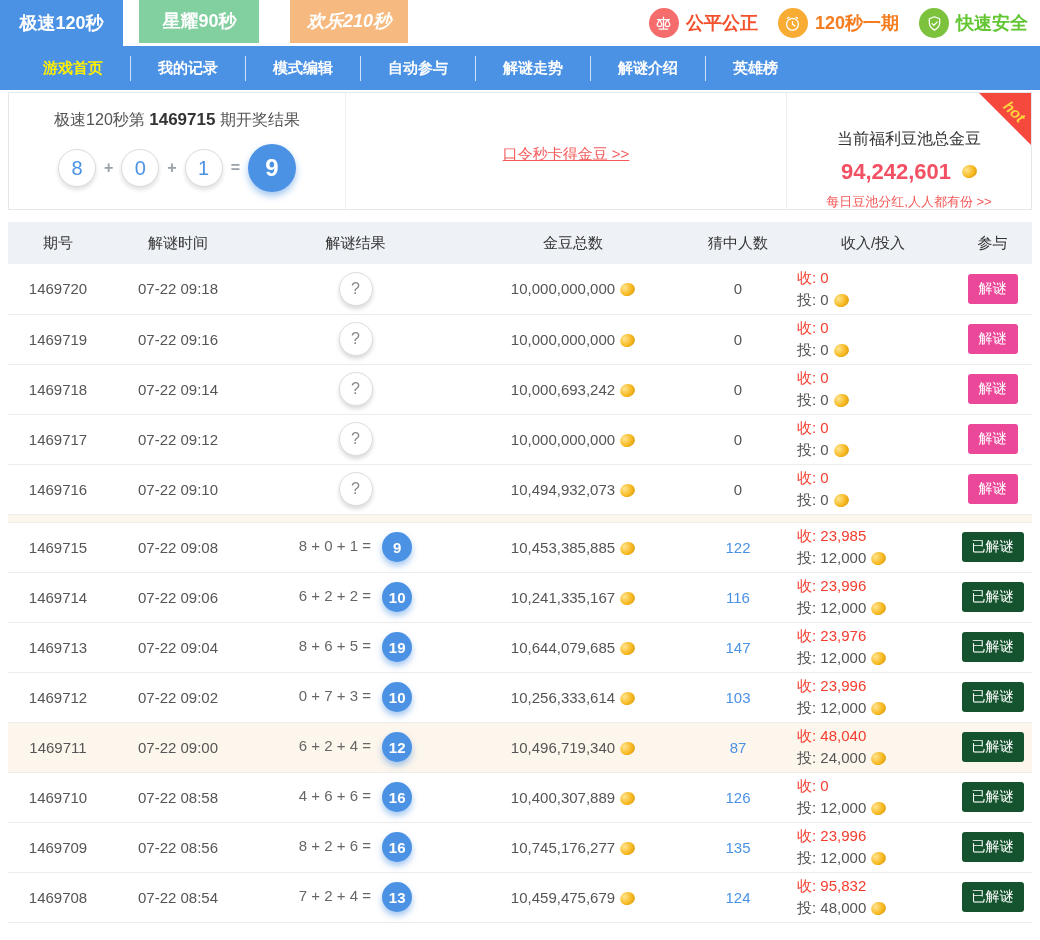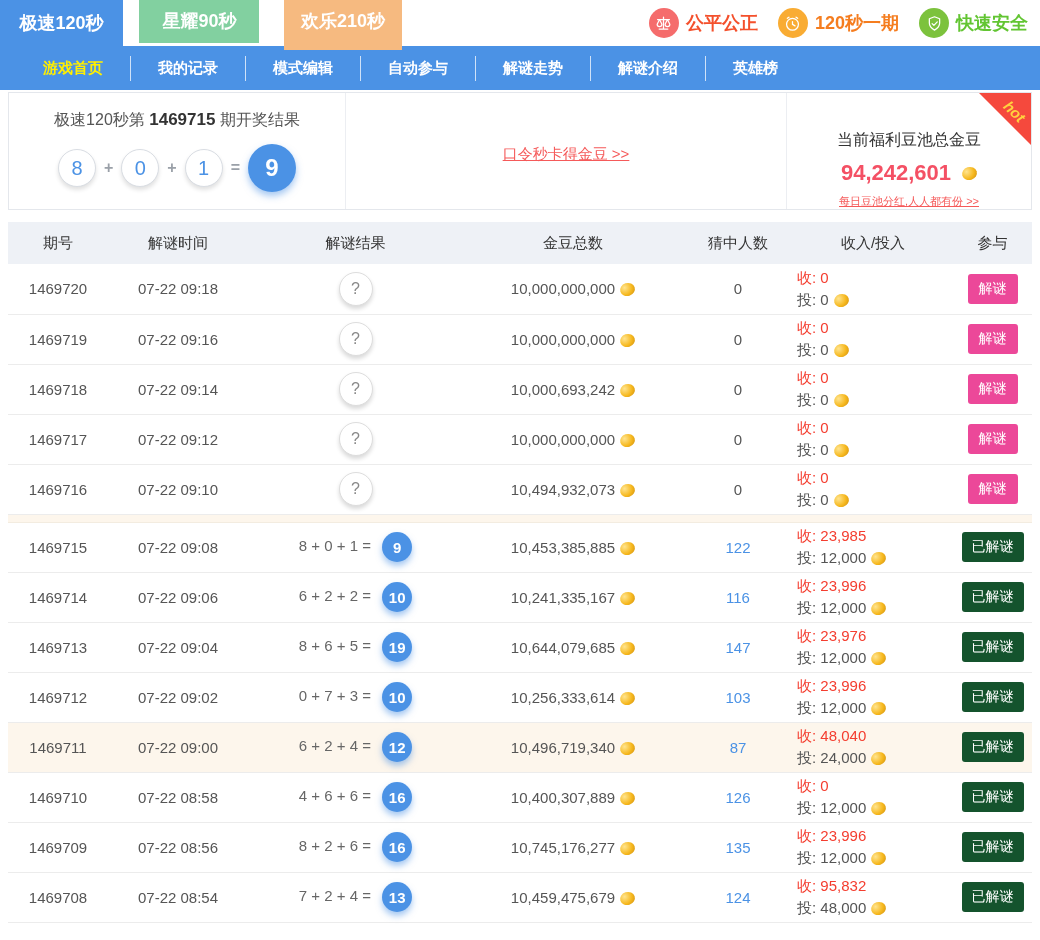--- a/index.html
+++ b/index.html
@@ -5,21 +5,21 @@
   * { box-sizing: border-box; margin: 0; padding: 0; }
   html,body { width: 1040px; height: 940px; background:#fff; overflow:hidden;
     font-family: "Liberation Sans","DejaVu Sans",sans-serif; }
 
   
   .tabs-bar { position:relative; height:46px; background:#fff; white-space:nowrap; }
   .tab { display:inline-block; vertical-align:top; text-align:center; color:#fff;
     font-size:18px; font-weight:bold; cursor:pointer; }
   .tab.active { width:123px; height:46px; line-height:46px; background:#4b92e5; }
   .tab.t-green { width:120px; height:43px; line-height:43px; background:#82d0a0; margin-left:12px; }
-  .tab.t-orange { width:118px; height:50px; line-height:43px; background:#f6ba80; margin-left:20px; }
+  .tab.t-orange { width:118px; height:43px; line-height:43px; background:#f6ba80; margin-left:26px;font-style:italic; }
   .badges { position:absolute; right:12px; top:0; height:46px; display:flex; align-items:center; gap:20px; }
   .badge { display:flex; align-items:center; gap:7px; font-size:18px; font-weight:bold; }
   .badge-ico { width:30px; height:30px; border-radius:50%; display:flex; align-items:center; justify-content:center; flex:0 0 auto; }
   .badge-ico svg { width:19px; height:19px; }
   .b-red  .badge-ico { background:#f56c6c; } .b-red  .badge-txt { color:#f4502c; }
   .b-org  .badge-ico { background:#f9ac33; } .b-org  .badge-txt { color:#f57d1f; }
   .b-grn  .badge-ico { background:#7cc23d; } .b-grn  .badge-txt { color:#62c532;text-align:center; }
 
   
   .nav { height:44px; background:#4b92e5; display:flex; align-items:center; padding-left:16px; }
@@ -44,21 +44,21 @@
   .res-big { width:48px; height:48px; border-radius:50%; background:#4b92e5; color:#fff;
     font-size:24px; font-weight:bold; display:flex; align-items:center; justify-content:center;
     box-shadow:0 4px 7px rgba(75,146,229,.5); }
   .cd-line { font-size:16px; color:#333; margin:4px 0; }
   .cd-line b.num { color:#333; font-size:17px; }
   .cd-status { color:#4b92e5; font-size:18px; font-weight:bold; }
   .refresh { color:#4b92e5; font-size:16px; text-decoration:underline; cursor:pointer; margin-left:4px; }
   .promo { color:#f55a5a; font-size:15px; text-decoration:underline; cursor:pointer; margin-top:6px; }
   .pool-title { font-size:16px; color:#333; margin-bottom:9px;margin-top:37px; }
   .pool-amount { font-size:22px; font-weight:bold; color:#f45064; display:flex; align-items:center; gap:6px; margin-bottom:8px; }
-  .pool-link { color:#f55a5a; font-size:11px; text-decoration:underline; cursor:pointer; }
+  .pool-link { color:#f55a5a; font-size:13px; cursor:pointer; }
   .ribbon { position:absolute; top:0; right:0; width:0; height:0;
     border-top:52px solid #f5493d; border-left:52px solid transparent; }
   .ribbon-txt { position:absolute; top:10px; right:5px; color:#ffd23f; font-size:15px;
     font-weight:bold; font-style:italic; transform:rotate(45deg); }
 
   
   table { width:1024px; margin:12px 8px 0; border-collapse:collapse; table-layout:fixed; }
   thead th { background:#eef1f6; height:42px; font-size:15px; font-weight:normal; color:#333; }
   tbody td { height:50px; border-bottom:1px solid #ececec; text-align:center; font-size:15px; color:#555; }
   tr.hl td { background:#fdf6ec; }

